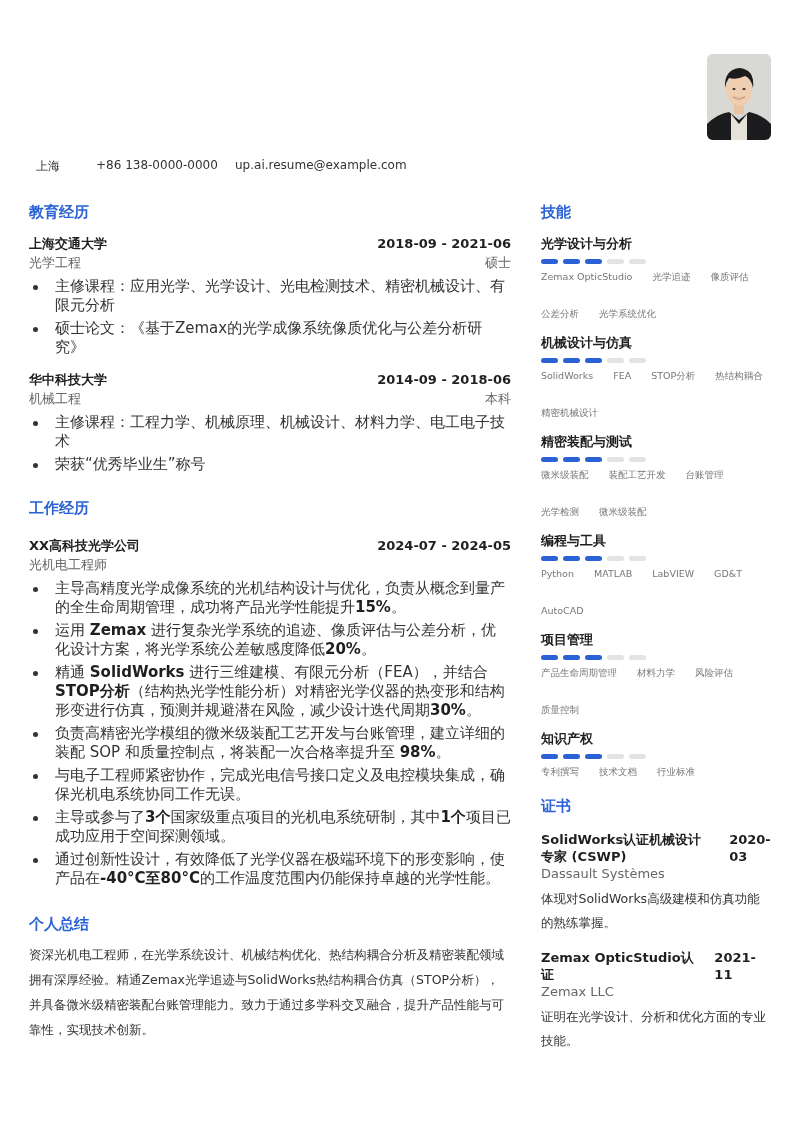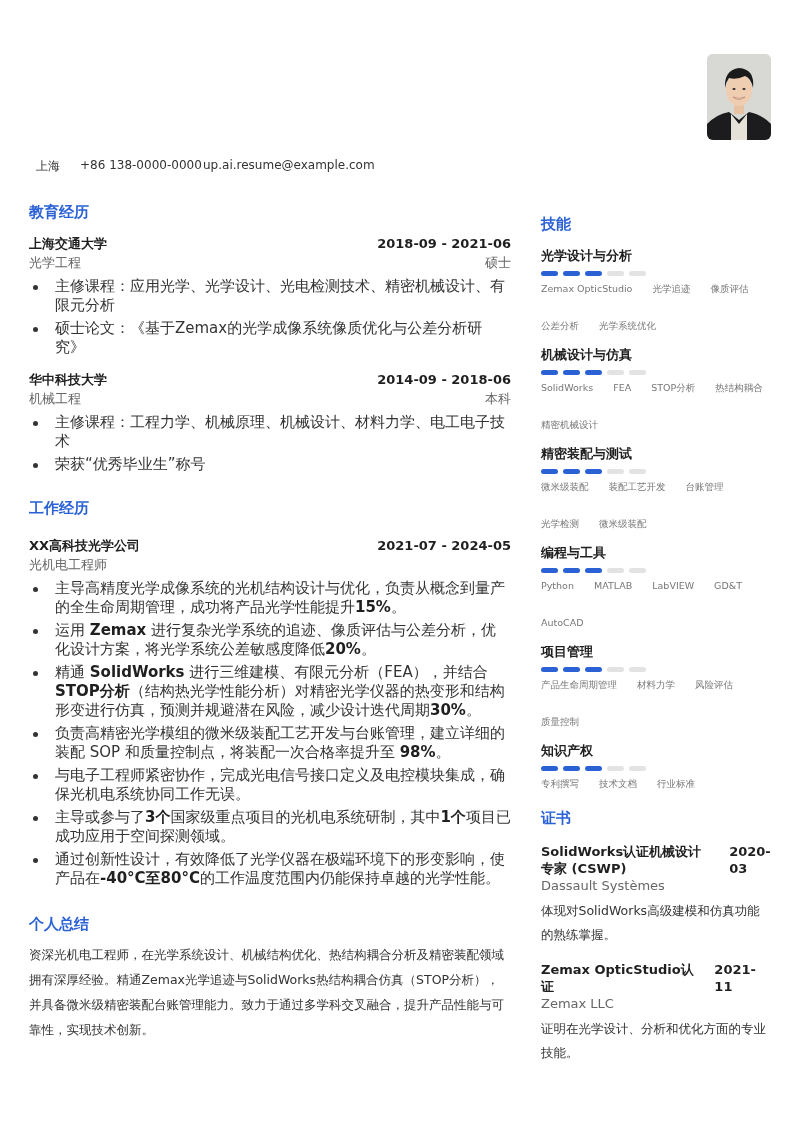--- a/index.html
+++ b/index.html
@@ -16,29 +16,29 @@
   .name {
     position: absolute; left: 29px; top: 82px;
     font-size: 25px; font-weight: bold; color: #1f1f1f; letter-spacing: 0.5px;
   }
   .photo {
     position: absolute; left: 707px; top: 54px; width: 64px; height: 86px;
     border-radius: 6px; overflow: hidden; background: #d9d9d6;
   }
   .contact {
     position: absolute; left: 36px; top: 158px;
-    font-size: 12px; color: #333333; display: flex; gap: 0;
+    font-size: 12px; color: #333333; display: flex; gap: 16px;
   }
   .contact span { display: inline-block; }
   .contact .c-city { width: 44px; }
   .contact .c-phone { width: 123px; }
 
   
   .left { position: absolute; left: 29px; top: 200px; width: 482px; }
-  .right { position: absolute; left: 541px; top: 212px; width: 230px; }
+  .right { position: absolute; left: 541px; top: 200px; width: 230px; }
 
   .section-title {
     font-size: 15px; font-weight: bold; color: #2a62d6; height: 24px; line-height: 24px;
   }
 
   
   .entry-head { display: flex; justify-content: space-between; align-items: baseline; }
   .entry-title { font-size: 13px; font-weight: bold; color: #1f1f1f; }
   .entry-date { font-size: 13px; font-weight: bold; color: #1f1f1f; }
   .entry-sub { display: flex; justify-content: space-between; font-size: 13px; color: #666666; margin-top: 1px; }
@@ -130,21 +130,21 @@
           <li>荣获“优秀毕业生”称号</li>
         </ul>
       </div>
     </div>
 
     <div style="margin-top:22px;">
       <div class="section-title">工作经历</div>
       <div style="margin-top:17px;">
         <div class="entry-head">
           <span class="entry-title">XX高科技光学公司</span>
-          <span class="entry-date">2021-07 - 2024-05</span>
+          <span class="entry-date">2024-07 - 2024-05</span>
         </div>
         <div class="entry-sub">
           <span>光机电工程师</span>
         </div>
         <ul class="bullets" id="work-bullets">
             <li>主导高精度光学成像系统的光机结构设计与优化，负责从概念到量产的全生命周期管理，成功将产品光学性能提升<b>15%</b>。</li>
             <li>运用 <b>Zemax</b> 进行复杂光学系统的追迹、像质评估与公差分析，优化设计方案，将光学系统公差敏感度降低<b>20%</b>。</li>
             <li>精通 <b>SolidWorks</b> 进行三维建模、有限元分析（FEA），并结合 <b>STOP分析</b>（结构热光学性能分析）对精密光学仪器的热变形和结构形变进行仿真，预测并规避潜在风险，减少设计迭代周期<b>30%</b>。</li>
             <li>负责高精密光学模组的微米级装配工艺开发与台账管理，建立详细的装配 SOP 和质量控制点，将装配一次合格率提升至 <b>98%</b>。</li>
             <li>与电子工程师紧密协作，完成光电信号接口定义及电控模块集成，确保光机电系统协同工作无误。</li>

